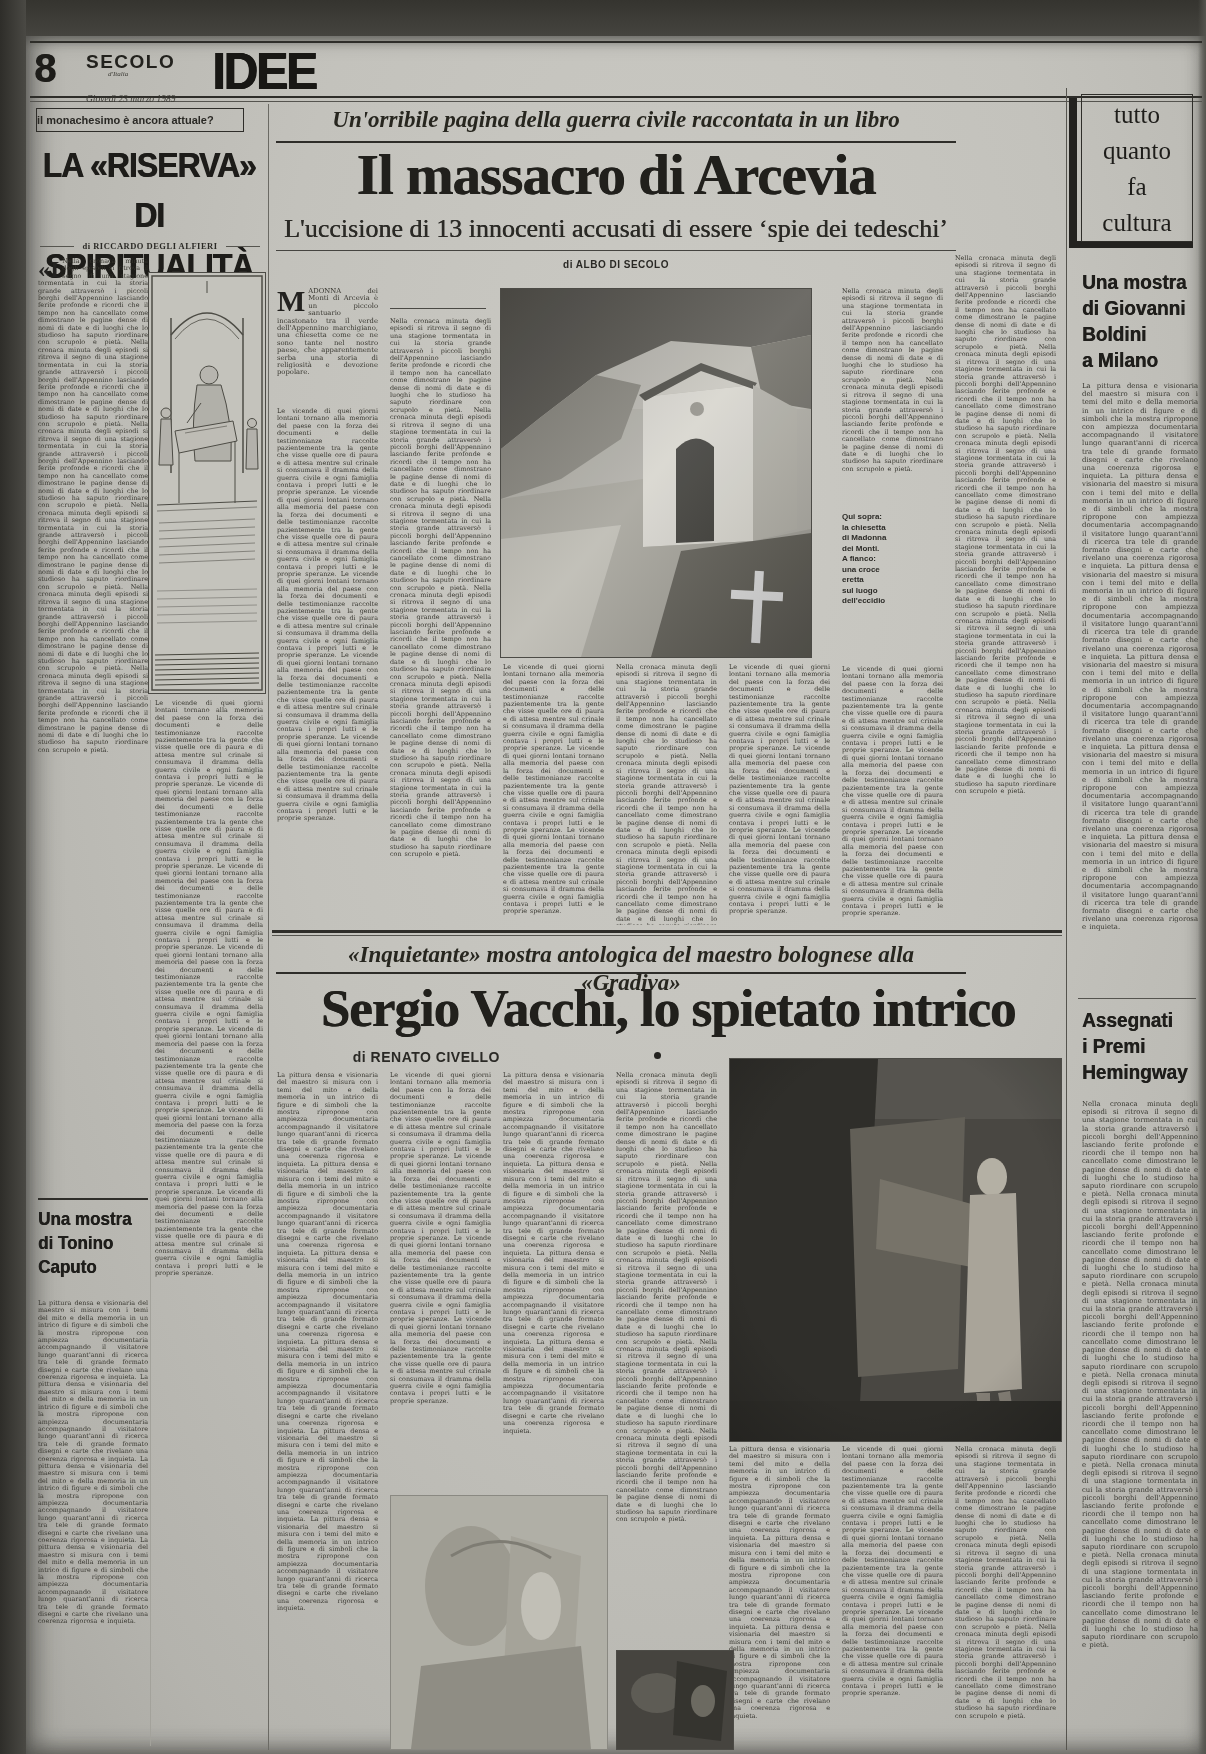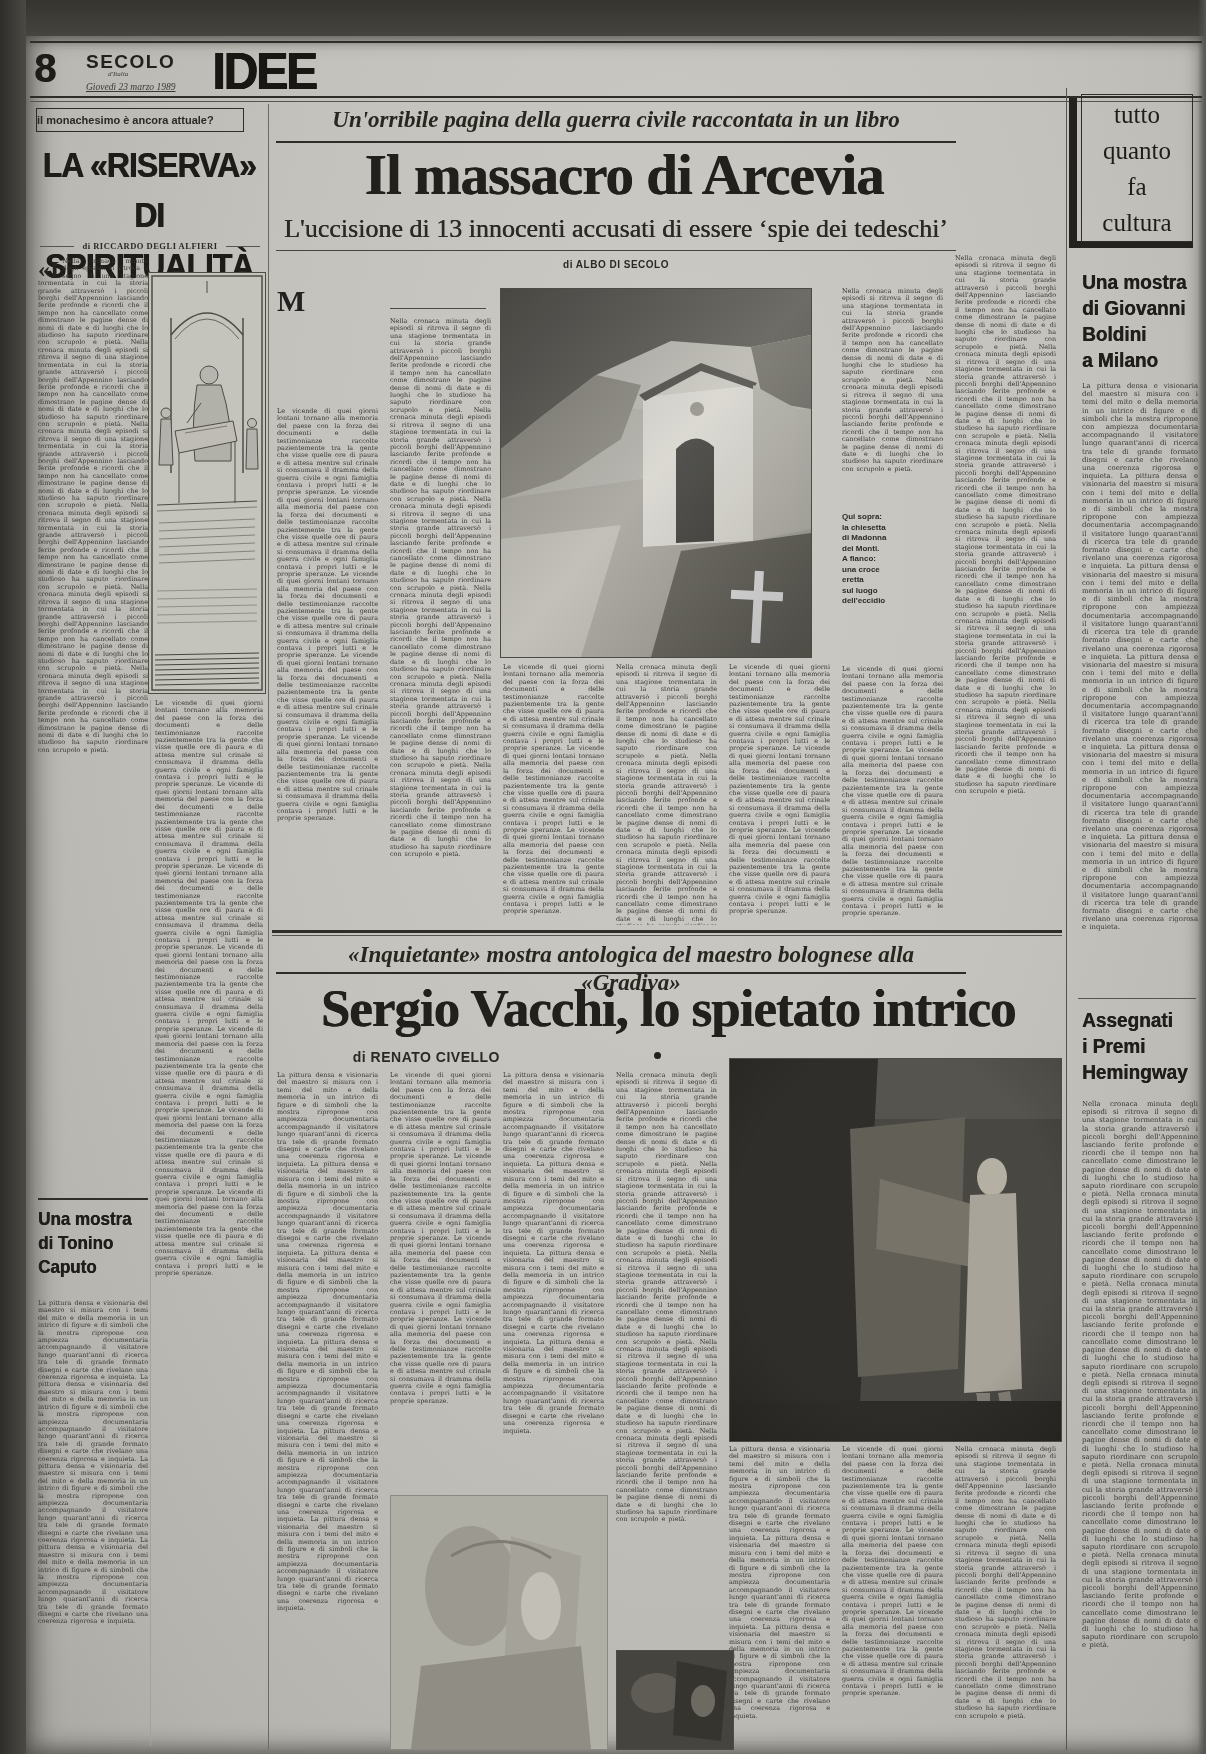--- a/index.html
+++ b/index.html
@@ -39,21 +39,21 @@
 <div class="abs" style="left:0;top:0;width:26px;height:1754px;background:linear-gradient(90deg,#2e2d29,#4a4944);"></div>
 <div class="abs" style="left:1198px;top:0;width:8px;height:1754px;background:linear-gradient(90deg,rgba(60,59,54,0),#55544e);"></div>
 
 <div class="rule-h" style="left:30px;top:41px;width:1172px;height:2px;"></div>
 <div class="rule-h" style="left:30px;top:96px;width:1172px;height:2px;"></div>
 <div class="rule-h" style="left:30px;top:101px;width:1172px;height:1px;background:#55544f;"></div>
 
 <div class="abs" style="left:34px;top:46px;font:bold 40px/44px 'Liberation Sans',sans-serif;color:#1d1c19;text-shadow:.8px 0 0 #1d1c19;">8</div>
 <div class="abs" style="left:86px;top:52px;font:bold 19px/20px 'Liberation Sans',sans-serif;letter-spacing:1.5px;color:#22211d;">SECOLO</div>
 <div class="abs" style="left:108px;top:70px;font:italic 7px/8px 'Liberation Serif',serif;color:#3c3b35;">d'Italia</div>
-<div class="abs" style="left:86px;top:82px;font:italic 9.5px/11px 'Liberation Serif',serif;color:#3a3933;filter:blur(.3px);text-decoration:underline;">Giovedì 23 marzo 1989</div>
+<div class="abs" style="left:86px;top:94px;font:italic 9.5px/11px 'Liberation Serif',serif;color:#3a3933;filter:blur(.3px);">Giovedì 23 marzo 1989</div>
 <div class="abs" style="left:212px;top:42px;font:bold 47px/52px 'Liberation Sans',sans-serif;color:#181714;
             letter-spacing:-2px;transform:scale(1.02,1.12);transform-origin:left top;text-shadow:1px 0 0 #181714,.5px 0 0 #181714;">IDEE</div>
 
 <div class="rule-v" style="left:268px;top:104px;width:1.2px;height:1646px;background:#6b6a64;"></div>
 
 <div class="abs" style="left:36px;top:108px;width:206px;height:22px;border:1.5px solid #2e2d29;display:flex;align-items:center;justify-content:flex-start;">
   <span style="font:bold 11px/12px 'Liberation Sans',sans-serif;color:#2a2925;filter:blur(.3px);">il monachesimo è ancora attuale?</span>
 </div>
 
 <div class="abs pre" style="left:30px;top:140px;width:238px;font:bold 32px/45px 'Liberation Sans',sans-serif;color:#1d1c19;
@@ -129,27 +129,27 @@
 
 <div class="rule-h" style="left:38px;top:1198px;width:110px;height:1.5px;"></div>
 <div class="abs pre rail-head" style="left:38px;top:1208px;width:110px;font-size:17px;line-height:22px;">Una mostra
 di Tonino
 Caputo</div>
 <div class="greek" style="left:38px;top:1300px;width:110px;height:446px;">La pittura densa e visionaria del maestro si misura con i temi del mito e della memoria in un intrico di figure e di simboli che la mostra ripropone con ampiezza documentaria accompagnando il visitatore lungo quarant'anni di ricerca tra tele di grande formato disegni e carte che rivelano una coerenza rigorosa e inquieta. La pittura densa e visionaria del maestro si misura con i temi del mito e della memoria in un intrico di figure e di simboli che la mostra ripropone con ampiezza documentaria accompagnando il visitatore lungo quarant'anni di ricerca tra tele di grande formato disegni e carte che rivelano una coerenza rigorosa e inquieta. La pittura densa e visionaria del maestro si misura con i temi del mito e della memoria in un intrico di figure e di simboli che la mostra ripropone con ampiezza documentaria accompagnando il visitatore lungo quarant'anni di ricerca tra tele di grande formato disegni e carte che rivelano una coerenza rigorosa e inquieta. La pittura densa e visionaria del maestro si misura con i temi del mito e della memoria in un intrico di figure e di simboli che la mostra ripropone con ampiezza documentaria accompagnando il visitatore lungo quarant'anni di ricerca tra tele di grande formato disegni e carte che rivelano una coerenza rigorosa e inquieta.</div>
 
 <div class="abs kicker" style="left:286px;top:106px;width:660px;">Un'orribile pagina della guerra civile raccontata in un libro</div>
 <div class="rule-h" style="left:276px;top:141px;width:680px;height:1.8px;"></div>
 
-<div class="abs headline-serif" style="left:284px;top:144px;width:680px;font-size:57px;line-height:62px;letter-spacing:-1px;">Il massacro di Arcevia</div>
+<div class="abs headline-serif" style="left:276px;top:144px;width:680px;font-size:57px;line-height:62px;letter-spacing:-1px;">Il massacro di Arcevia</div>
 <div class="abs headline-serif" style="left:276px;top:212px;width:680px;font-size:26px;line-height:34px;font-weight:normal;text-shadow:.35px 0 0 #2b2a26;color:#2b2a26;">L'uccisione di 13 innocenti accusati di essere ‘spie dei tedeschi’</div>
 <div class="rule-h" style="left:276px;top:250px;width:680px;height:1.2px;background:#454440;"></div>
 <div class="abs byline" style="left:276px;top:259px;width:680px;">di ALBO DI SECOLO</div>
 
 <div class="greek" style="left:277px;top:288px;width:101px;height:118px;font-size:6.8px;">
-  <span class="dropcap">M</span>
+  <span class="dropcap">M</span><span>ADONNA dei Monti di Arcevia è un piccolo santuario incastonato tra il verde dell'Appennino marchigiano, una chiesetta come ce ne sono tante nel nostro paese, che apparentemente serba una storia di religiosità e devozione popolare.</span>
 </div>
 <div class="greek" style="left:277px;top:408px;width:101px;height:517px;">Le vicende di quei giorni lontani tornano alla memoria del paese con la forza dei documenti e delle testimonianze raccolte pazientemente tra la gente che visse quelle ore di paura e di attesa mentre sul crinale si consumava il dramma della guerra civile e ogni famiglia contava i propri lutti e le proprie speranze. Le vicende di quei giorni lontani tornano alla memoria del paese con la forza dei documenti e delle testimonianze raccolte pazientemente tra la gente che visse quelle ore di paura e di attesa mentre sul crinale si consumava il dramma della guerra civile e ogni famiglia contava i propri lutti e le proprie speranze. Le vicende di quei giorni lontani tornano alla memoria del paese con la forza dei documenti e delle testimonianze raccolte pazientemente tra la gente che visse quelle ore di paura e di attesa mentre sul crinale si consumava il dramma della guerra civile e ogni famiglia contava i propri lutti e le proprie speranze. Le vicende di quei giorni lontani tornano alla memoria del paese con la forza dei documenti e delle testimonianze raccolte pazientemente tra la gente che visse quelle ore di paura e di attesa mentre sul crinale si consumava il dramma della guerra civile e ogni famiglia contava i propri lutti e le proprie speranze. Le vicende di quei giorni lontani tornano alla memoria del paese con la forza dei documenti e delle testimonianze raccolte pazientemente tra la gente che visse quelle ore di paura e di attesa mentre sul crinale si consumava il dramma della guerra civile e ogni famiglia contava i propri lutti e le proprie speranze.</div>
 <div class="rule-h" style="left:390px;top:308px;width:96px;height:1px;background:#4a4944;"></div>
 <div class="greek" style="left:390px;top:318px;width:101px;height:607px;">Nella cronaca minuta degli episodi si ritrova il segno di una stagione tormentata in cui la storia grande attraversò i piccoli borghi dell'Appennino lasciando ferite profonde e ricordi che il tempo non ha cancellato come dimostrano le pagine dense di nomi di date e di luoghi che lo studioso ha saputo riordinare con scrupolo e pietà. Nella cronaca minuta degli episodi si ritrova il segno di una stagione tormentata in cui la storia grande attraversò i piccoli borghi dell'Appennino lasciando ferite profonde e ricordi che il tempo non ha cancellato come dimostrano le pagine dense di nomi di date e di luoghi che lo studioso ha saputo riordinare con scrupolo e pietà. Nella cronaca minuta degli episodi si ritrova il segno di una stagione tormentata in cui la storia grande attraversò i piccoli borghi dell'Appennino lasciando ferite profonde e ricordi che il tempo non ha cancellato come dimostrano le pagine dense di nomi di date e di luoghi che lo studioso ha saputo riordinare con scrupolo e pietà. Nella cronaca minuta degli episodi si ritrova il segno di una stagione tormentata in cui la storia grande attraversò i piccoli borghi dell'Appennino lasciando ferite profonde e ricordi che il tempo non ha cancellato come dimostrano le pagine dense di nomi di date e di luoghi che lo studioso ha saputo riordinare con scrupolo e pietà. Nella cronaca minuta degli episodi si ritrova il segno di una stagione tormentata in cui la storia grande attraversò i piccoli borghi dell'Appennino lasciando ferite profonde e ricordi che il tempo non ha cancellato come dimostrano le pagine dense di nomi di date e di luoghi che lo studioso ha saputo riordinare con scrupolo e pietà. Nella cronaca minuta degli episodi si ritrova il segno di una stagione tormentata in cui la storia grande attraversò i piccoli borghi dell'Appennino lasciando ferite profonde e ricordi che il tempo non ha cancellato come dimostrano le pagine dense di nomi di date e di luoghi che lo studioso ha saputo riordinare con scrupolo e pietà.</div>
 <div class="greek" style="left:503px;top:664px;width:101px;height:261px;">Le vicende di quei giorni lontani tornano alla memoria del paese con la forza dei documenti e delle testimonianze raccolte pazientemente tra la gente che visse quelle ore di paura e di attesa mentre sul crinale si consumava il dramma della guerra civile e ogni famiglia contava i propri lutti e le proprie speranze. Le vicende di quei giorni lontani tornano alla memoria del paese con la forza dei documenti e delle testimonianze raccolte pazientemente tra la gente che visse quelle ore di paura e di attesa mentre sul crinale si consumava il dramma della guerra civile e ogni famiglia contava i propri lutti e le proprie speranze. Le vicende di quei giorni lontani tornano alla memoria del paese con la forza dei documenti e delle testimonianze raccolte pazientemente tra la gente che visse quelle ore di paura e di attesa mentre sul crinale si consumava il dramma della guerra civile e ogni famiglia contava i propri lutti e le proprie speranze.</div>
 <div class="greek" style="left:616px;top:664px;width:101px;height:261px;">Nella cronaca minuta degli episodi si ritrova il segno di una stagione tormentata in cui la storia grande attraversò i piccoli borghi dell'Appennino lasciando ferite profonde e ricordi che il tempo non ha cancellato come dimostrano le pagine dense di nomi di date e di luoghi che lo studioso ha saputo riordinare con scrupolo e pietà. Nella cronaca minuta degli episodi si ritrova il segno di una stagione tormentata in cui la storia grande attraversò i piccoli borghi dell'Appennino lasciando ferite profonde e ricordi che il tempo non ha cancellato come dimostrano le pagine dense di nomi di date e di luoghi che lo studioso ha saputo riordinare con scrupolo e pietà. Nella cronaca minuta degli episodi si ritrova il segno di una stagione tormentata in cui la storia grande attraversò i piccoli borghi dell'Appennino lasciando ferite profonde e ricordi che il tempo non ha cancellato come dimostrano le pagine dense di nomi di date e di luoghi che lo studioso ha saputo riordinare con scrupolo e pietà.</div>
 <div class="greek" style="left:729px;top:664px;width:101px;height:261px;">Le vicende di quei giorni lontani tornano alla memoria del paese con la forza dei documenti e delle testimonianze raccolte pazientemente tra la gente che visse quelle ore di paura e di attesa mentre sul crinale si consumava il dramma della guerra civile e ogni famiglia contava i propri lutti e le proprie speranze. Le vicende di quei giorni lontani tornano alla memoria del paese con la forza dei documenti e delle testimonianze raccolte pazientemente tra la gente che visse quelle ore di paura e di attesa mentre sul crinale si consumava il dramma della guerra civile e ogni famiglia contava i propri lutti e le proprie speranze. Le vicende di quei giorni lontani tornano alla memoria del paese con la forza dei documenti e delle testimonianze raccolte pazientemente tra la gente che visse quelle ore di paura e di attesa mentre sul crinale si consumava il dramma della guerra civile e ogni famiglia contava i propri lutti e le proprie speranze.</div>
 <div class="greek" style="left:842px;top:288px;width:101px;height:216px;">Nella cronaca minuta degli episodi si ritrova il segno di una stagione tormentata in cui la storia grande attraversò i piccoli borghi dell'Appennino lasciando ferite profonde e ricordi che il tempo non ha cancellato come dimostrano le pagine dense di nomi di date e di luoghi che lo studioso ha saputo riordinare con scrupolo e pietà. Nella cronaca minuta degli episodi si ritrova il segno di una stagione tormentata in cui la storia grande attraversò i piccoli borghi dell'Appennino lasciando ferite profonde e ricordi che il tempo non ha cancellato come dimostrano le pagine dense di nomi di date e di luoghi che lo studioso ha saputo riordinare con scrupolo e pietà.</div>
 <div class="abs pre" style="left:842px;top:512px;width:74px;font:bold 8px/10.5px 'Liberation Sans',sans-serif;color:#2c2b27;filter:blur(.3px);">Qui sopra:
 la chiesetta

